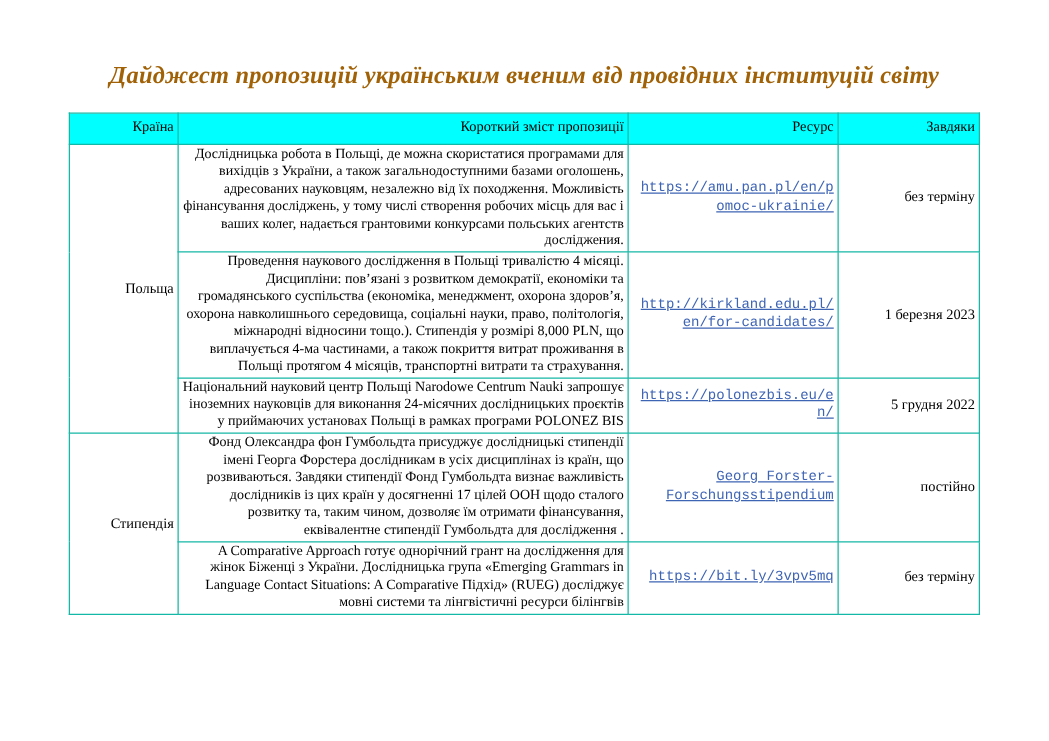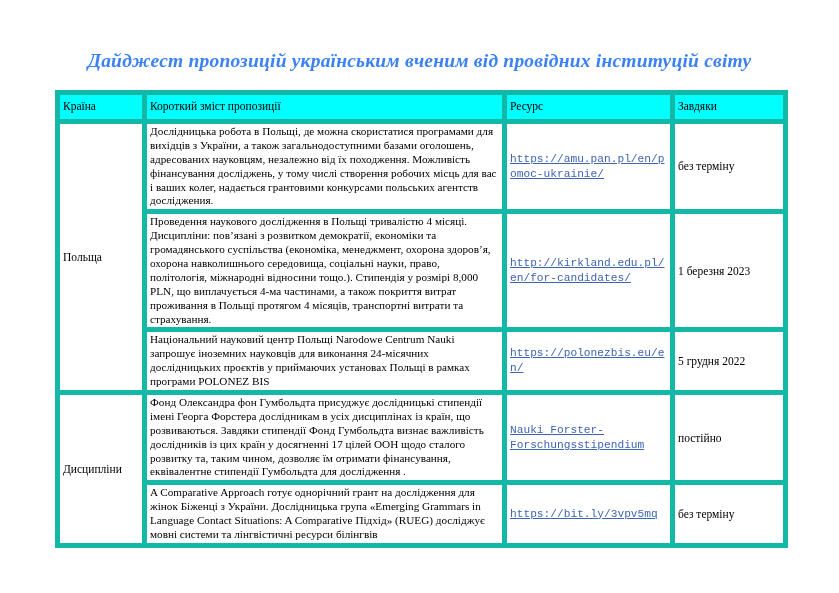--- a/index.html
+++ b/index.html
@@ -28,21 +28,21 @@
     position: absolute;
     left: 0;
     top: 50px;
     width: 839px;
     text-align: center;
     font-family: "Liberation Serif", "DejaVu Serif", serif;
     font-weight: bold;
     font-style: italic;
     font-size: 19.5px;
     letter-spacing: 0.2px;
-    color: #3b82f6;
+    color: #a16207;
     line-height: 1.15;
   }
 
   .table-wrap {
     position: absolute;
     left: 55px;
     top: 90px;
     width: 728px;
   }
 
@@ -53,24 +53,24 @@
     font-family: "Liberation Serif", "DejaVu Serif", serif;
   }
 
   table.digest col.c-country  { width: 87px; }
   table.digest col.c-summary  { width: 360px; }
   table.digest col.c-resource { width: 168px; }
   table.digest col.c-deadline { width: 113px; }
 
   table.digest th,
   table.digest td {
-    border: 5px solid #14b8a6;
+    border: 1px solid #14b8a6;
     padding: 1px 3px;
     vertical-align: middle;
-    text-align: left;
+    text-align: right;
   }
 
   table.digest thead th {
     background: #00ffff;
     font-weight: normal;
     font-size: 11.5px;
     line-height: 1.25;
     padding: 3px 3px 4px 3px;
     height: 17px;
     color: #000000;
@@ -151,24 +151,24 @@
         </tr>
         <tr>
           <td class="summary">Національний науковий центр Польщі Narodowe Centrum Nauki запрошує іноземних науковців для виконання 24-місячних дослідницьких проєктів у приймаючих установах Польщі в рамках програми POLONEZ BIS</td>
           <td class="resource">
             <a class="res-link" href="#">https://polonezbis.eu/en/</a>
           </td>
           <td class="deadline">5 грудня 2022</td>
         </tr>
 
         <tr>
-          <td class="country" rowspan="2">Дисципліни</td>
+          <td class="country" rowspan="2">Стипендія</td>
           <td class="summary">Фонд Олександра фон Гумбольдта присуджує дослідницькі стипендії імені Георга Форстера дослідникам в усіх дисциплінах із країн, що розвиваються. Завдяки стипендії Фонд Гумбольдта визнає важливість дослідників із цих країн у досягненні 17 цілей ООН щодо сталого розвитку та, таким чином, дозволяє їм отримати фінансування, еквівалентне стипендії Гумбольдта для дослідження .</td>
           <td class="resource">
-            <a class="res-link" href="#">Nauki Forster-Forschungsstipendium</a>
+            <a class="res-link" href="#">Georg Forster-Forschungsstipendium</a>
           </td>
           <td class="deadline">постійно</td>
         </tr>
         <tr>
           <td class="summary">A Comparative Approach готує однорічний грант на дослідження для жінок Біженці з України. Дослідницька група «Emerging Grammars in Language Contact Situations: A Comparative Підхід» (RUEG) досліджує мовні системи та лінгвістичні ресурси білінгвів</td>
           <td class="resource">
             <a class="res-link" href="#">https://bit.ly/3vpv5mq</a>
           </td>
           <td class="deadline">без терміну</td>
         </tr>

